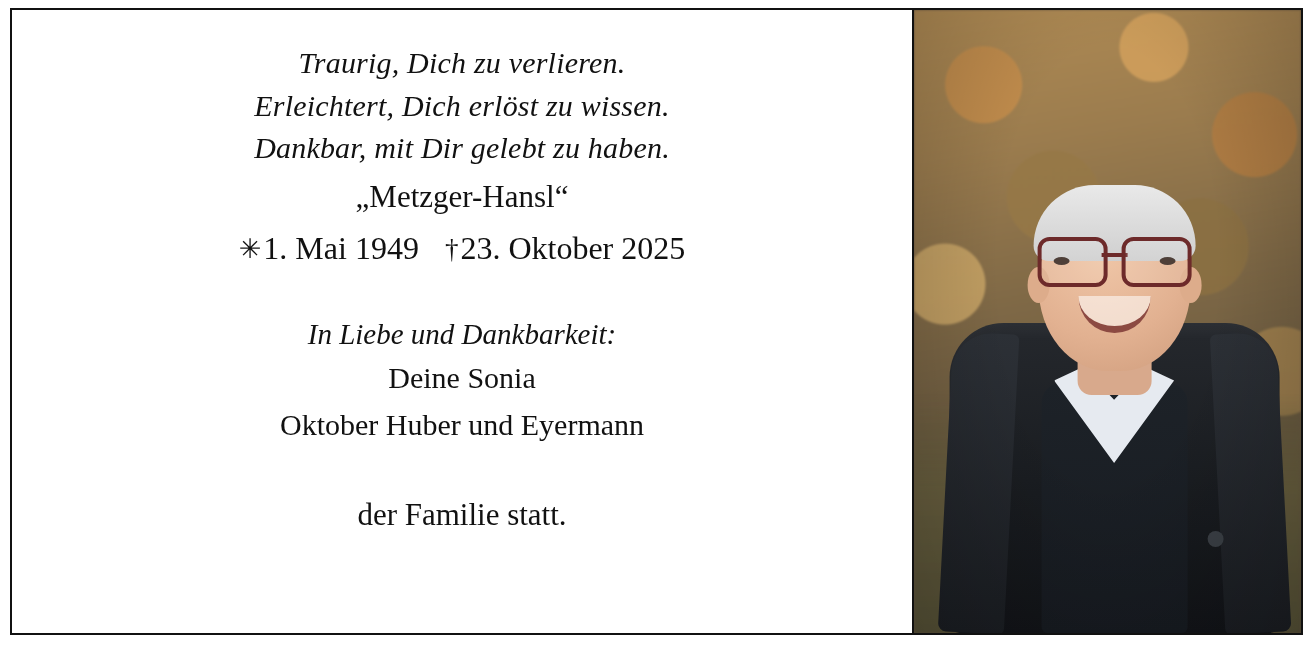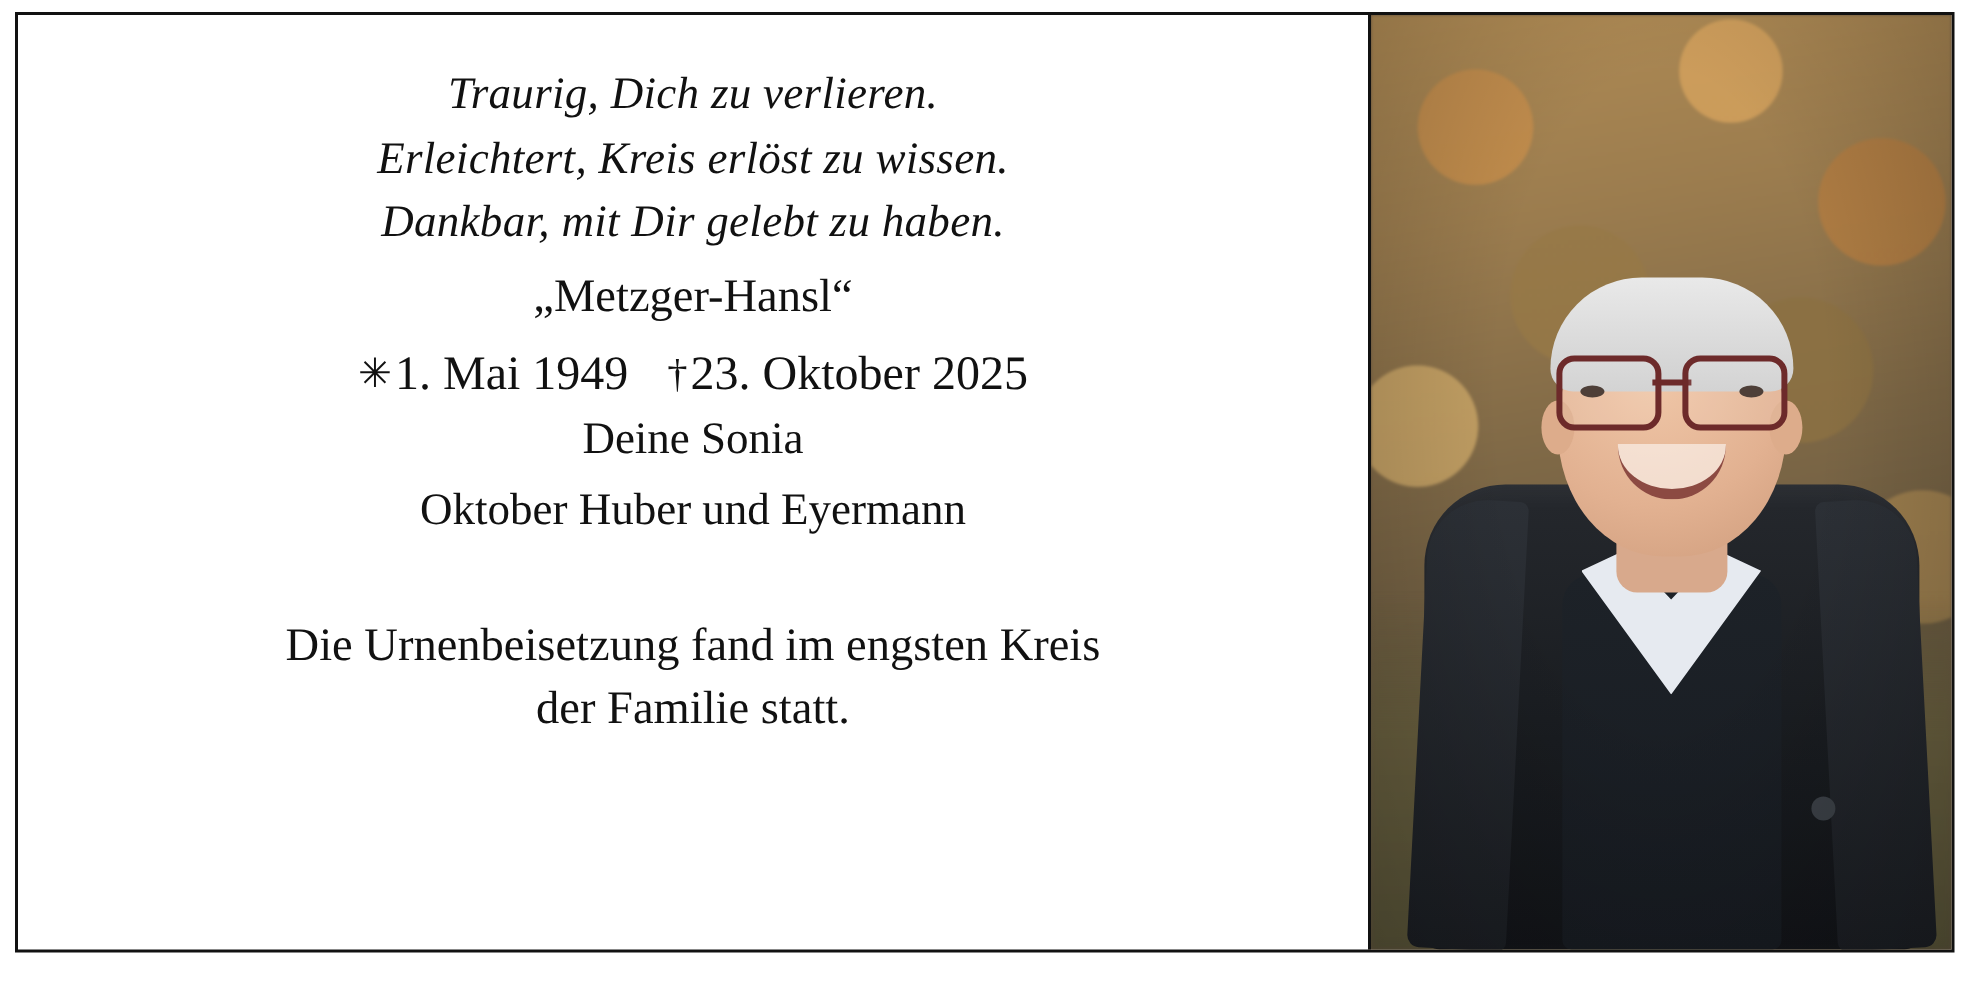--- a/index.html
+++ b/index.html
@@ -294,36 +294,36 @@
 </head>
 <body>
 
 <div class="obituary">
   <div class="frame">
 
     <div class="text-col">
 
       <div class="verse">
         <div>Traurig, Dich zu verlieren.</div>
-        <div>Erleichtert, Kreis erlöst zu wissen.</div>
+        <div>Erleichtert, Dich erlöst zu wissen.</div>
         <div>Dankbar, mit Dir gelebt zu haben.</div>
       </div>
 
 
       <div class="nickname">„Metzger-Hansl“</div>
 
       <div class="dates">
         <span class="sym">✳</span><span>1. Mai 1949</span><span class="gap"></span><span class="sym">†</span><span>23. Oktober 2025</span>
       </div>
 
+      <div class="dedication">In Liebe und Dankbarkeit:</div>
       <div class="family-line">Deine Sonia</div>
       <div class="family-line">Oktober Huber und Eyermann</div>
 
       <div class="closing">
-        <div>Die Urnenbeisetzung fand im engsten Kreis</div>
         <div>der Familie statt.</div>
       </div>
 
     </div>
 
     <div class="photo-col">
       <div class="photo"></div>
       <div class="photo-grass"></div>
       <div class="person">
         <div class="coat"></div>

